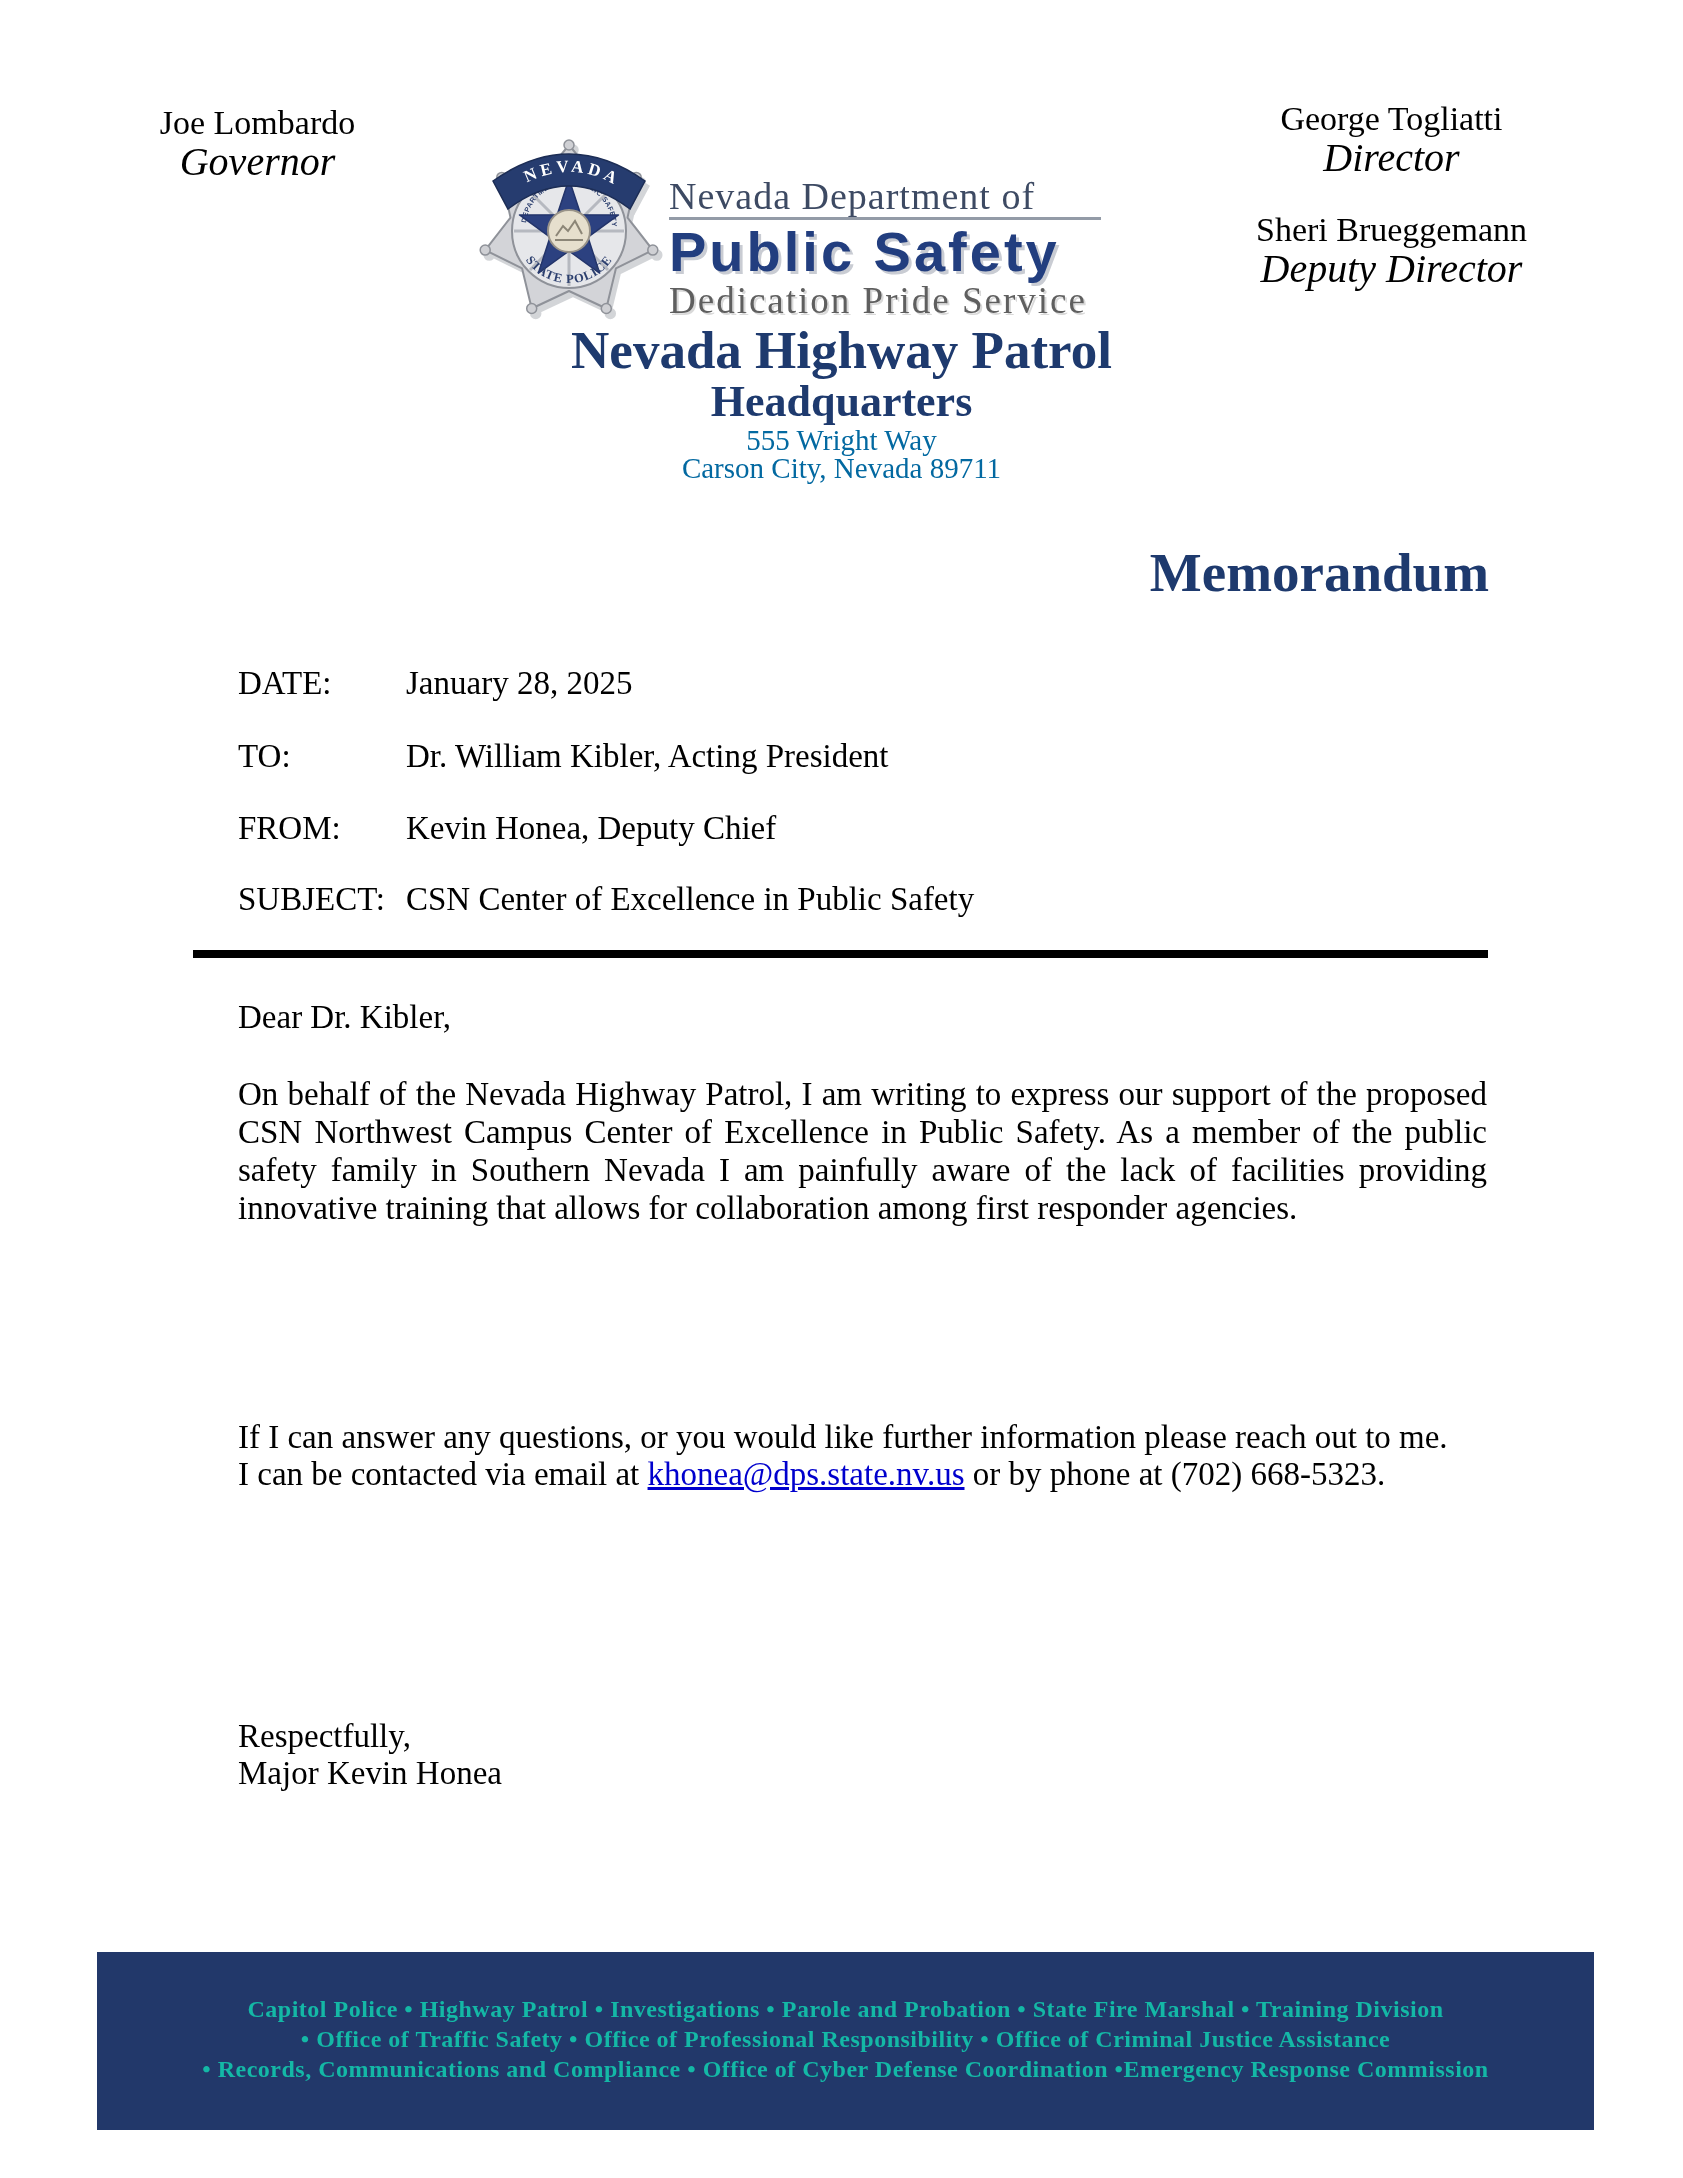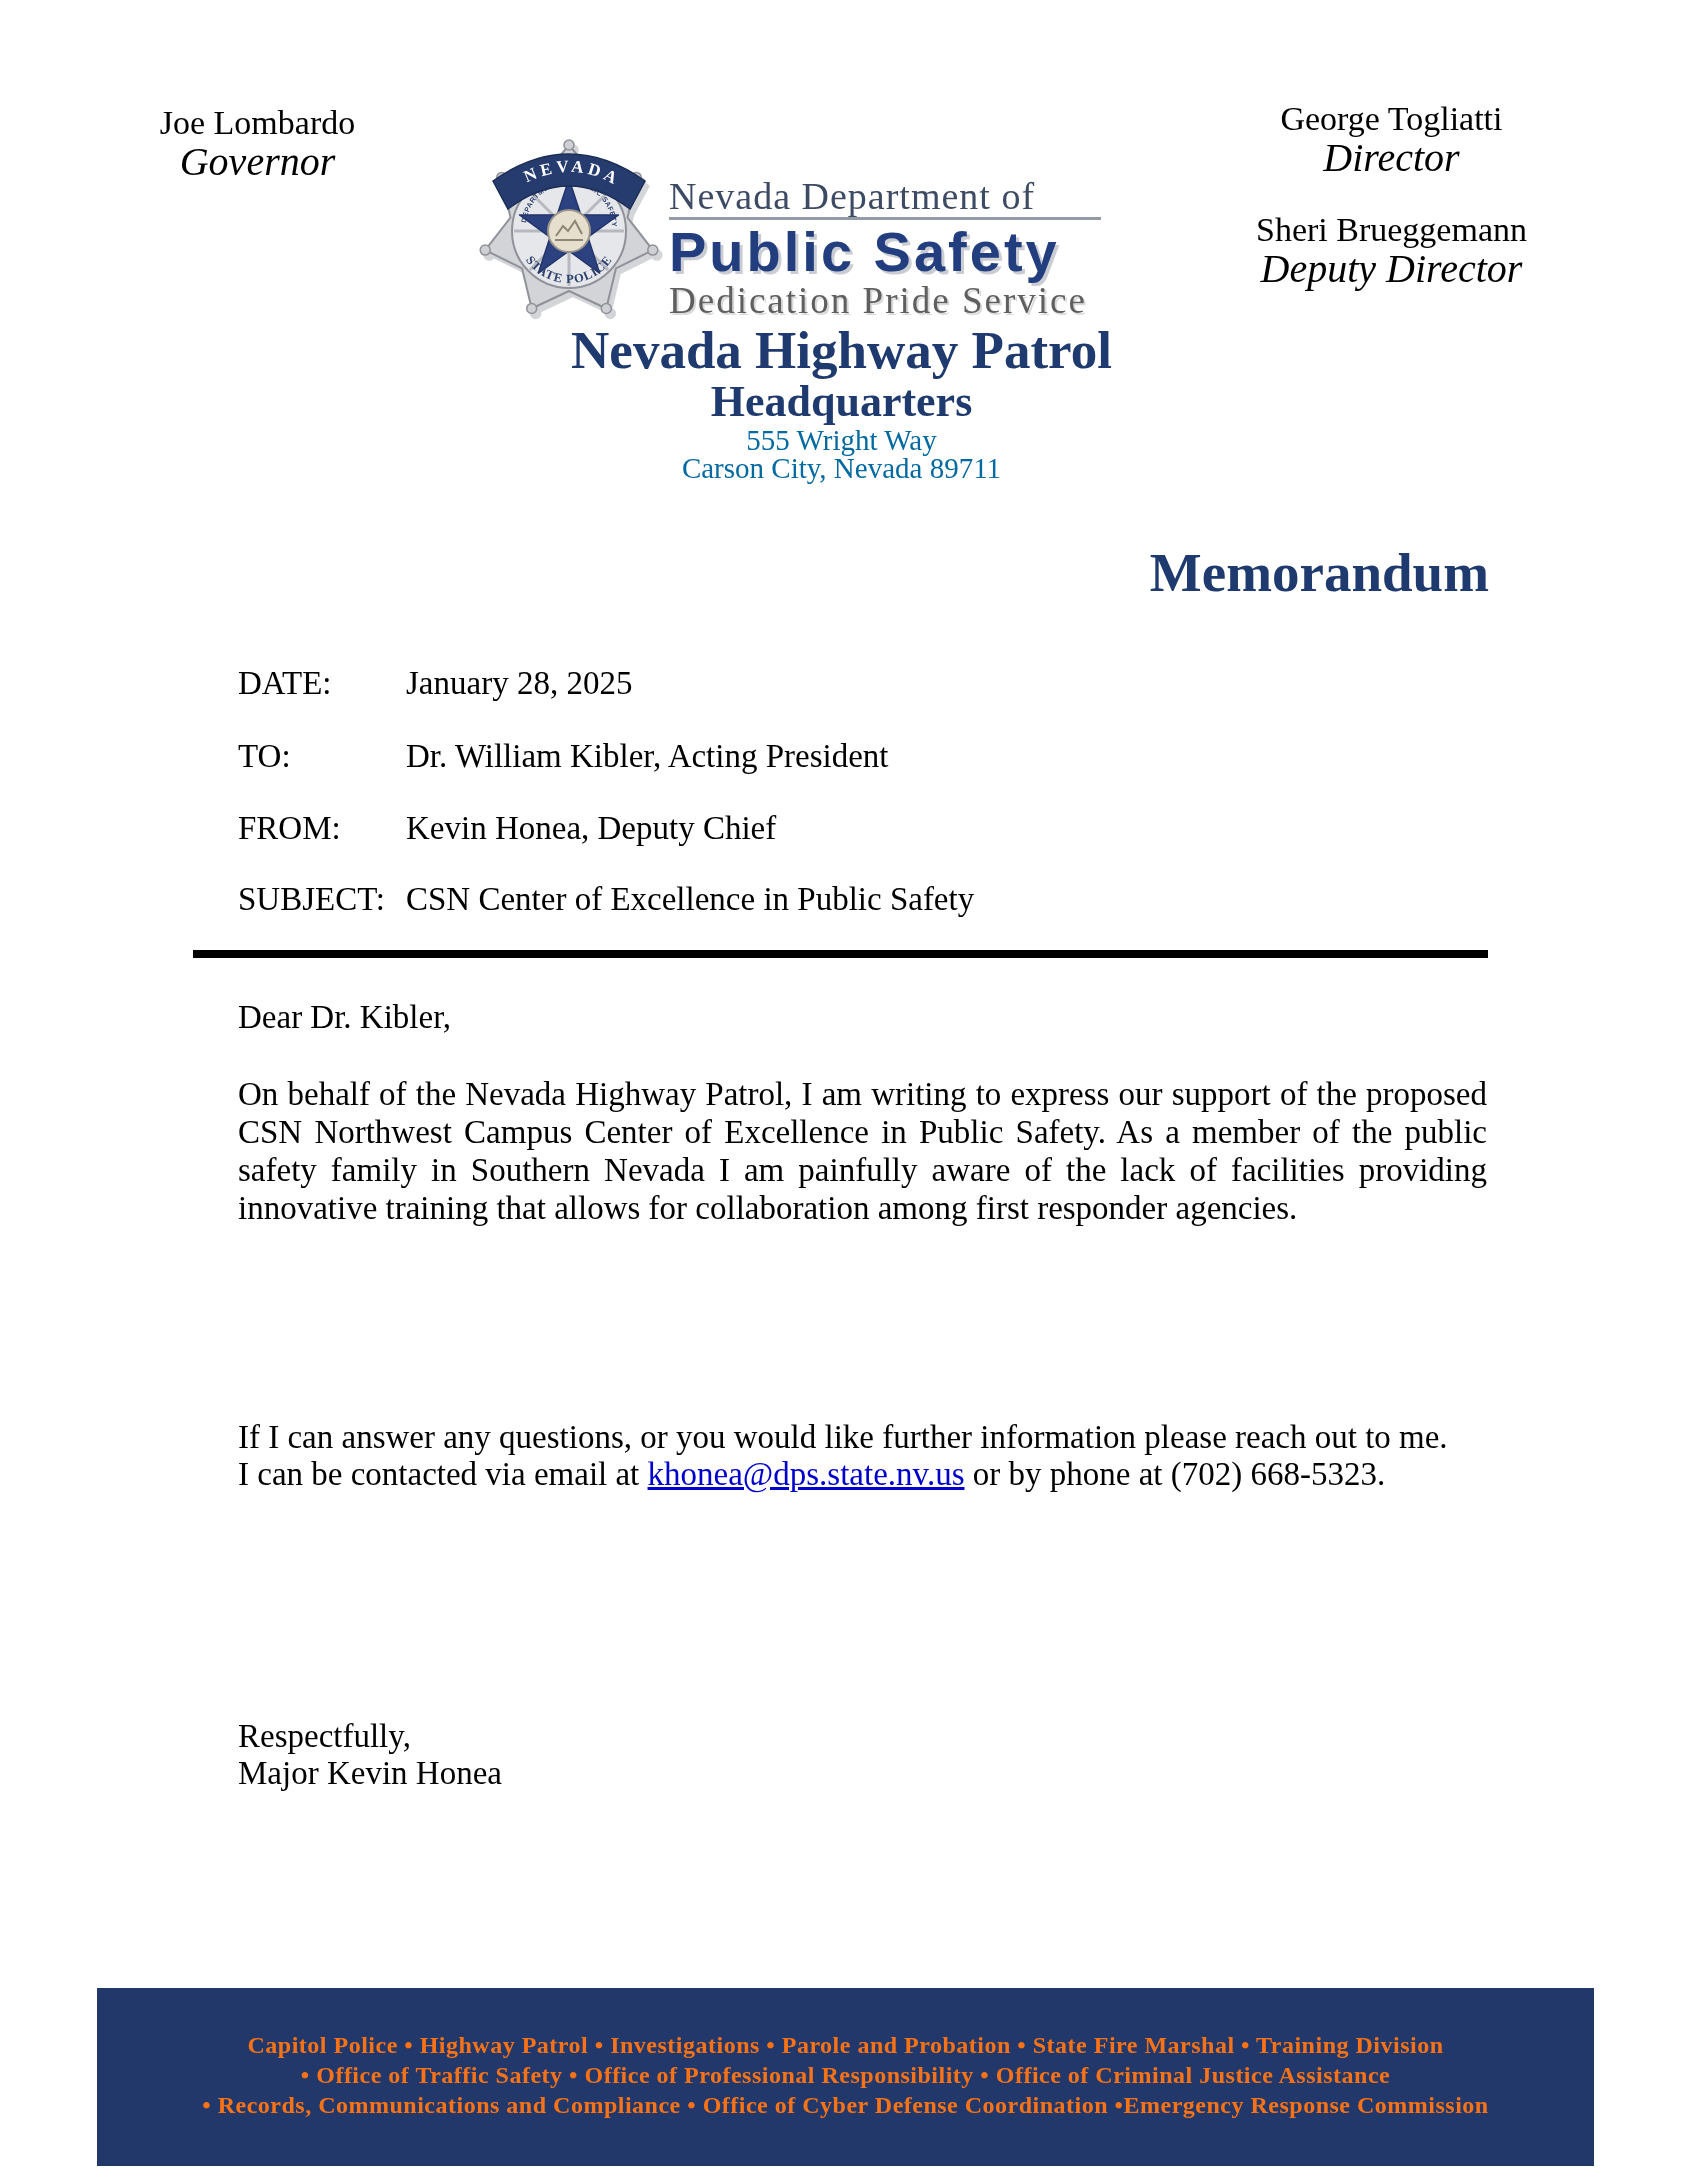--- a/index.html
+++ b/index.html
@@ -58,21 +58,21 @@
   #para-1 { top:1075px; }
   #para-2 { top:1267px; }
   #para-3a { top:1418px; }
   #para-3b { top:1455px; }
   #closing { top:1717px; }
   #signature { top:1754px; }
   a.email { color:#0000cd; text-decoration:underline; cursor:pointer; }
 
   
   #footer-bar { left:97px; top:1952px; width:1497px; height:178px; background:#22386a;
-                color:#f97316; text-align:center; box-sizing:border-box; padding-top:42px;margin-top:36px; }
+                color:#14b8a6; text-align:center; box-sizing:border-box; padding-top:42px; }
   #footer-bar .fl { font-size:24px; line-height:30px; font-weight:bold; letter-spacing:0.5px; }
 </style>
 </head>
 <body>
 
 <div id="page">
 
   <div class="abs official" id="gov-block">
     <div class="nm">Joe Lombardo</div>
     <div class="ti">Governor</div>

